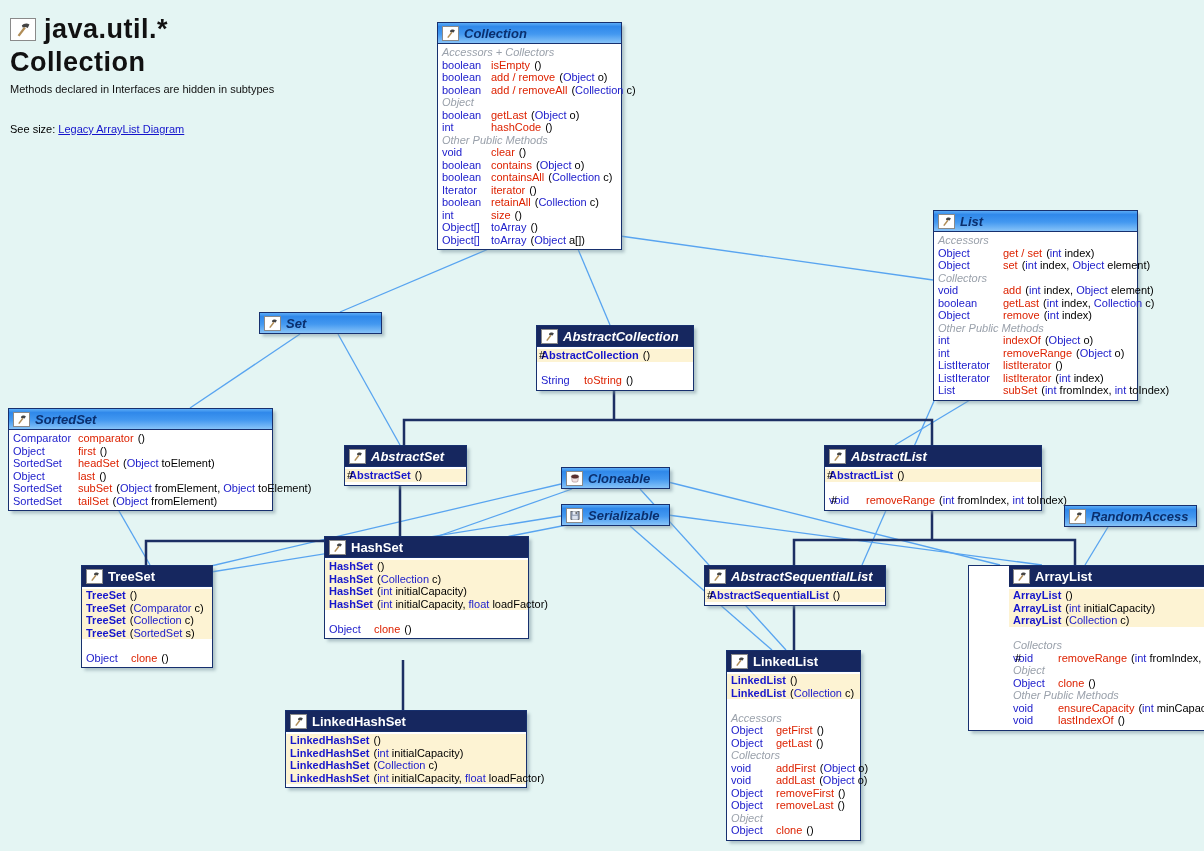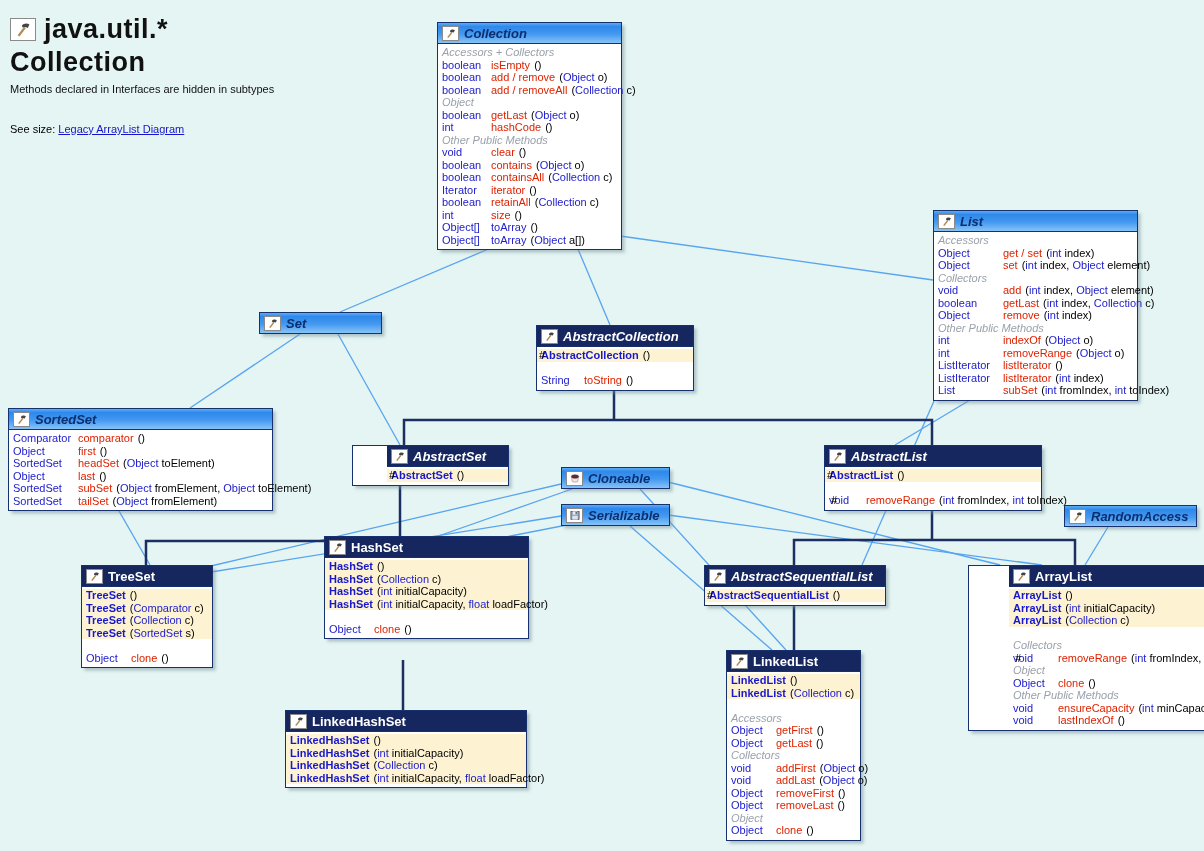--- a/index.html
+++ b/index.html
@@ -194,21 +194,21 @@
       </div>
       <div class="body">
         <div class="row"><span class="rt" style="width: 58px;">Comparator</span><span class="nred">comparator</span><span class="args"><span>()</span></span></div>
         <div class="row"><span class="rt" style="width: 58px;">Object</span><span class="nred">first</span><span class="args"><span>()</span></span></div>
         <div class="row"><span class="rt" style="width: 58px;">SortedSet</span><span class="nred">headSet</span><span class="args"><span>(</span><span class="t">Object</span><span> toElement)</span></span></div>
         <div class="row"><span class="rt" style="width: 58px;">Object</span><span class="nred">last</span><span class="args"><span>()</span></span></div>
         <div class="row"><span class="rt" style="width: 58px;">SortedSet</span><span class="nred">subSet</span><span class="args"><span>(</span><span class="t">Object</span><span> fromElement, </span><span class="t">Object</span><span> toElement)</span></span></div>
         <div class="row"><span class="rt" style="width: 58px;">SortedSet</span><span class="nred">tailSet</span><span class="args"><span>(</span><span class="t">Object</span><span> fromElement)</span></span></div>
       </div>
     </div>
-    <div class="box kind-abstract" style="left: 352px; top: 445px; width: 121px; padding-left: 34px;">
+    <div class="box kind-abstract" style="left: 344px; top: 445px; width: 121px;">
       <div class="titlebar">
         <span class="icon">
           <svg viewBox="0 0 12 12">
             <path d="M2.5 10.5 L7 4.6" stroke="#b08d57" stroke-width="1.6" fill="none"></path>
             <path d="M4.8 3.2 C6 1.6 8.6 1.2 10.2 2.4 L9 5 C7.6 4 6.2 4.1 5.4 4.6 Z" fill="#444"></path>
           </svg>
         </span>
         <span class="tname">AbstractSet</span>
       </div>
       <div class="body">

